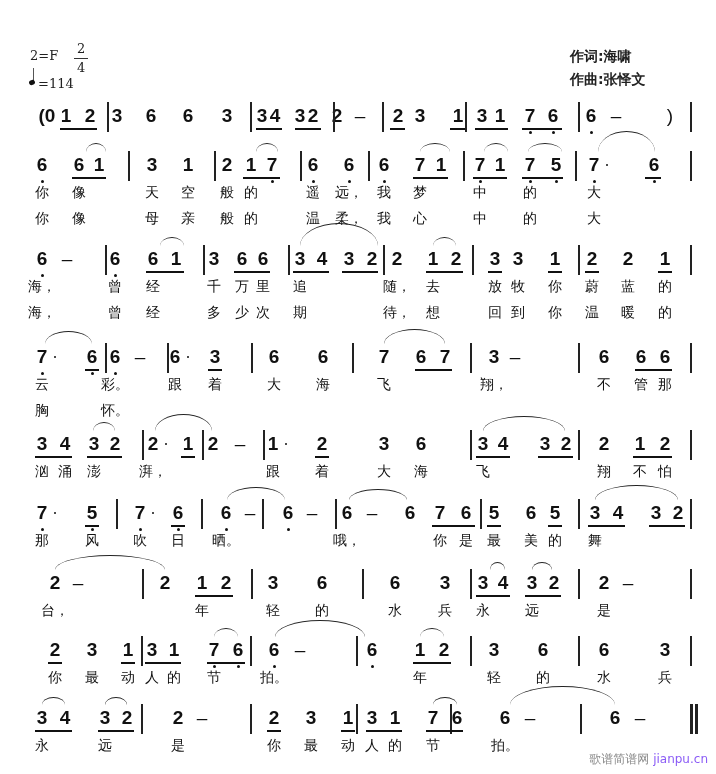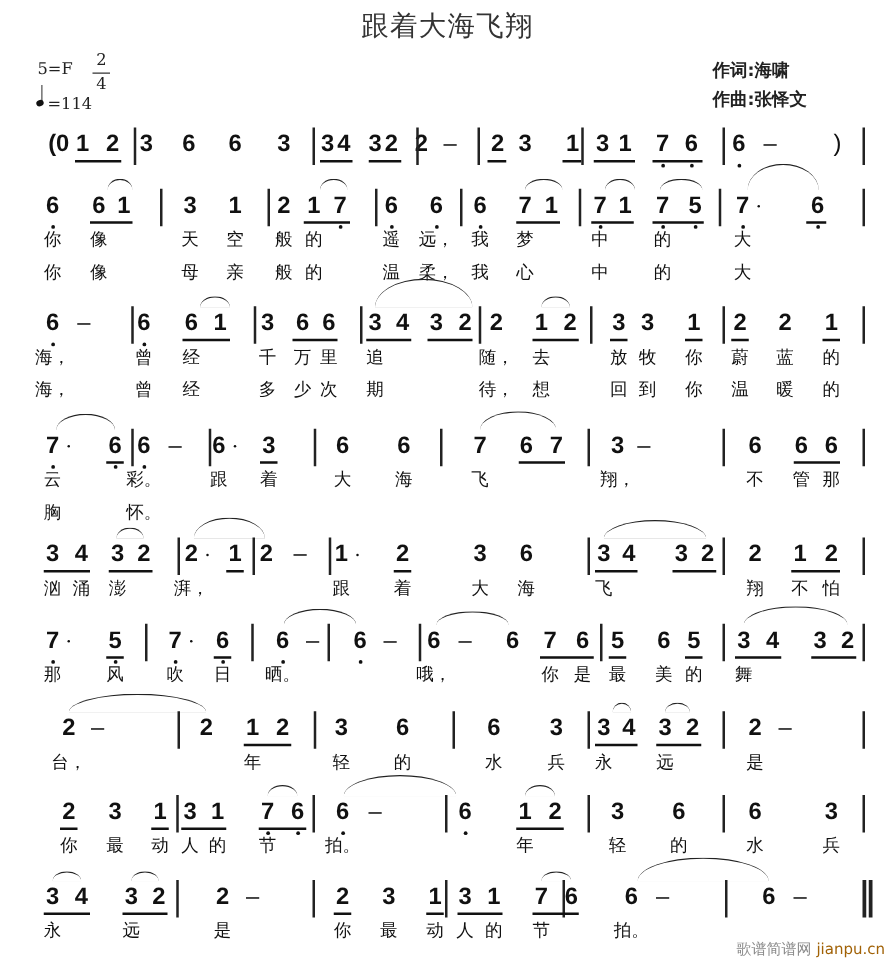--- a/index.html
+++ b/index.html
@@ -13,29 +13,28 @@
        line-height:20px; transform:translateX(-50%); }
   .n.light { font-weight:normal; }
   .dot { position:absolute; width:3px; height:3px; border-radius:50%; background:#111; }
   .ul { position:absolute; height:1.5px; background:#111; }
   .bar { position:absolute; width:1.5px; background:#222; }
   .bar.thick { width:3px; }
   .lyr { position:absolute; font-size:14px; line-height:16px; color:#111; transform:translateX(-50%);
          font-family:"DejaVu Sans", sans-serif; }
   .arc { position:absolute; border-top:1.3px solid #222; border-radius:50% 50% 0 0 / 100% 100% 0 0; height:10px; }
   .watermark { position:absolute; right:8px; bottom:6px; font-size:12px; color:#8a8a8a; }
-  .watermark .en { color:#a16207; }
+  .watermark .en { color:#8b5cf6; }
 </style>
 </head>
 <body>
 
 <div id="page">
-  <div class="title">跟着大海飞翔</div>
 
-  <div class="meta" style="left:30px;top:48px;">5=F</div>
+  <div class="meta" style="left:30px;top:48px;">2=F</div>
   <div class="meta" style="left:77px;top:41px;">2</div>
   <div style="position:absolute;left:74px;top:58px;width:14px;height:1px;background:#333;"></div>
   <div class="meta" style="left:77px;top:60px;">4</div>
   <div style="position:absolute;left:33px;top:68px;width:1px;height:14px;background:#555;"></div>
   <div style="position:absolute;left:29px;top:80px;width:6px;height:5px;border-radius:50%;background:#111;transform:rotate(-20deg);"></div>
   <div class="meta" style="left:38px;top:76px;">=114</div>
 
   <div class="credit" style="left:570px;top:48px;">作词:海啸</div>
   <div class="credit" style="left:570px;top:71px;">作曲:张怿文</div>
 

